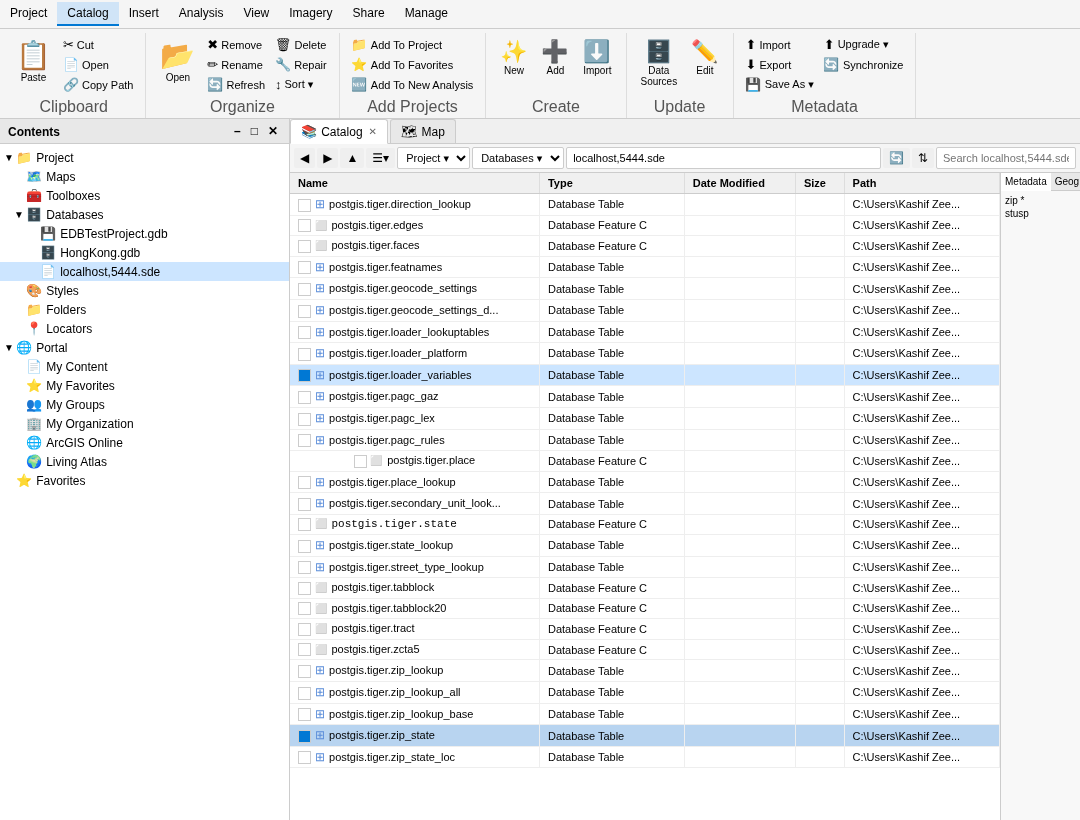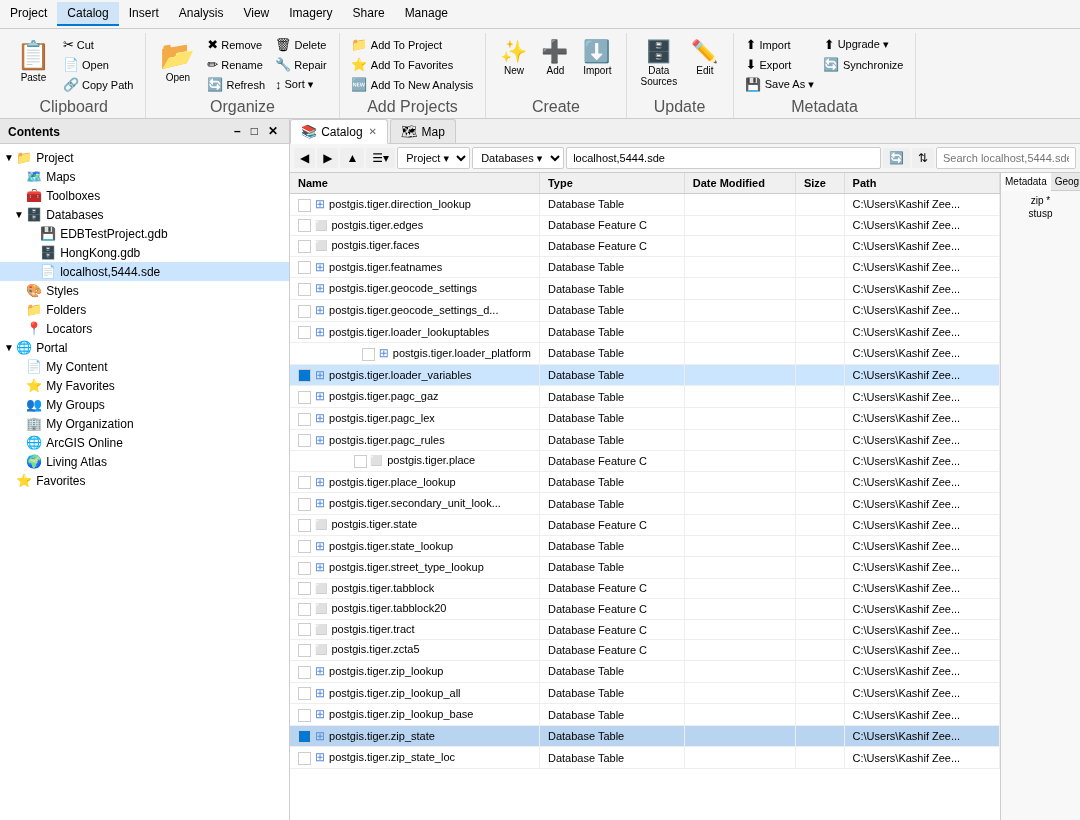--- a/index.html
+++ b/index.html
@@ -64,21 +64,21 @@
     tr.selected-blue td { background: #b8d4f0; }
     .row-icon { display: inline-block; font-size: 12px; margin-right: 4px; }
     .checkbox { width: 13px; height: 13px; border: 1px solid #ccc; display: inline-block; background: white; vertical-align: middle; margin-right: 4px; }
 
     
     .meta-panel { width: 80px; border-left: 1px solid #ccc; background: #f8f8f8; display: flex; flex-direction: column; }
     .meta-tabs { display: flex; }
     .meta-tab { flex: 1; padding: 3px 4px; font-size: 10px; text-align: center; cursor: pointer; border-bottom: 1px solid #ccc; background: #e8e8e8; }
     .meta-tab.active { background: white; border-bottom: 1px solid white; }
     .meta-content { padding: 4px; font-size: 10px; }
-    .meta-row { display: flex; gap: 2px; margin-bottom: 2px; align-items: center; justify-content: center; }
+    .meta-row { display: flex; gap: 2px; margin-bottom: 2px; align-items: center; }
 
     
     .table-container::-webkit-scrollbar { width: 12px; }
     .table-container::-webkit-scrollbar-track { background: #f1f1f1; }
     .table-container::-webkit-scrollbar-thumb { background: #c1c1c1; border-radius: 2px; }
   </style>
 </head>
 <body>
 
 <div class="menu-bar">
@@ -431,21 +431,21 @@
                 <td>C:\Users\Kashif Zee...</td>
               </tr>
               <tr>
                 <td style="max-width: 200px;"><span class="checkbox"></span><span class="row-icon" style="color: rgb(91, 141, 217);">⊞</span>postgis.tiger.loader_lookuptables</td>
                 <td>Database Table</td>
                 <td></td>
                 <td></td>
                 <td>C:\Users\Kashif Zee...</td>
               </tr>
               <tr>
-                <td style="max-width: 200px; text-align: right;"><span class="checkbox"></span><span class="row-icon" style="color: rgb(91, 141, 217);">⊞</span>postgis.tiger.loader_platform</td>
+                <td style="max-width: 200px;"><span class="checkbox"></span><span class="row-icon" style="color: rgb(91, 141, 217);">⊞</span>postgis.tiger.loader_platform</td>
                 <td>Database Table</td>
                 <td></td>
                 <td></td>
                 <td>C:\Users\Kashif Zee...</td>
               </tr>
               <tr class="selected">
                 <td style="max-width: 200px;"><span class="checkbox" style="background: rgb(0, 120, 212);"></span><span class="row-icon" style="color: rgb(91, 141, 217);">⊞</span>postgis.tiger.loader_variables</td>
                 <td>Database Table</td>
                 <td></td>
                 <td></td>
@@ -487,21 +487,21 @@
                 <td>C:\Users\Kashif Zee...</td>
               </tr>
               <tr>
                 <td style="max-width: 200px;"><span class="checkbox"></span><span class="row-icon" style="color: rgb(91, 141, 217);">⊞</span>postgis.tiger.secondary_unit_look...</td>
                 <td>Database Table</td>
                 <td></td>
                 <td></td>
                 <td>C:\Users\Kashif Zee...</td>
               </tr>
               <tr>
-                <td style="max-width: 200px;"><span class="checkbox"></span><span class="row-icon" style="font-size: 10px; color: rgb(102, 102, 102);">⬜</span>postgis.tiger.state</td>
+                <td style="max-width: 200px; font-family: Liberation Mono, monospace;"><span class="checkbox"></span><span class="row-icon" style="font-size: 10px; color: rgb(102, 102, 102);">⬜</span>postgis.tiger.state</td>
                 <td>Database Feature C</td>
                 <td></td>
                 <td></td>
                 <td>C:\Users\Kashif Zee...</td>
               </tr>
               <tr>
                 <td style="max-width: 200px;"><span class="checkbox"></span><span class="row-icon" style="color: rgb(91, 141, 217);">⊞</span>postgis.tiger.state_lookup</td>
                 <td>Database Table</td>
                 <td></td>
                 <td></td>

